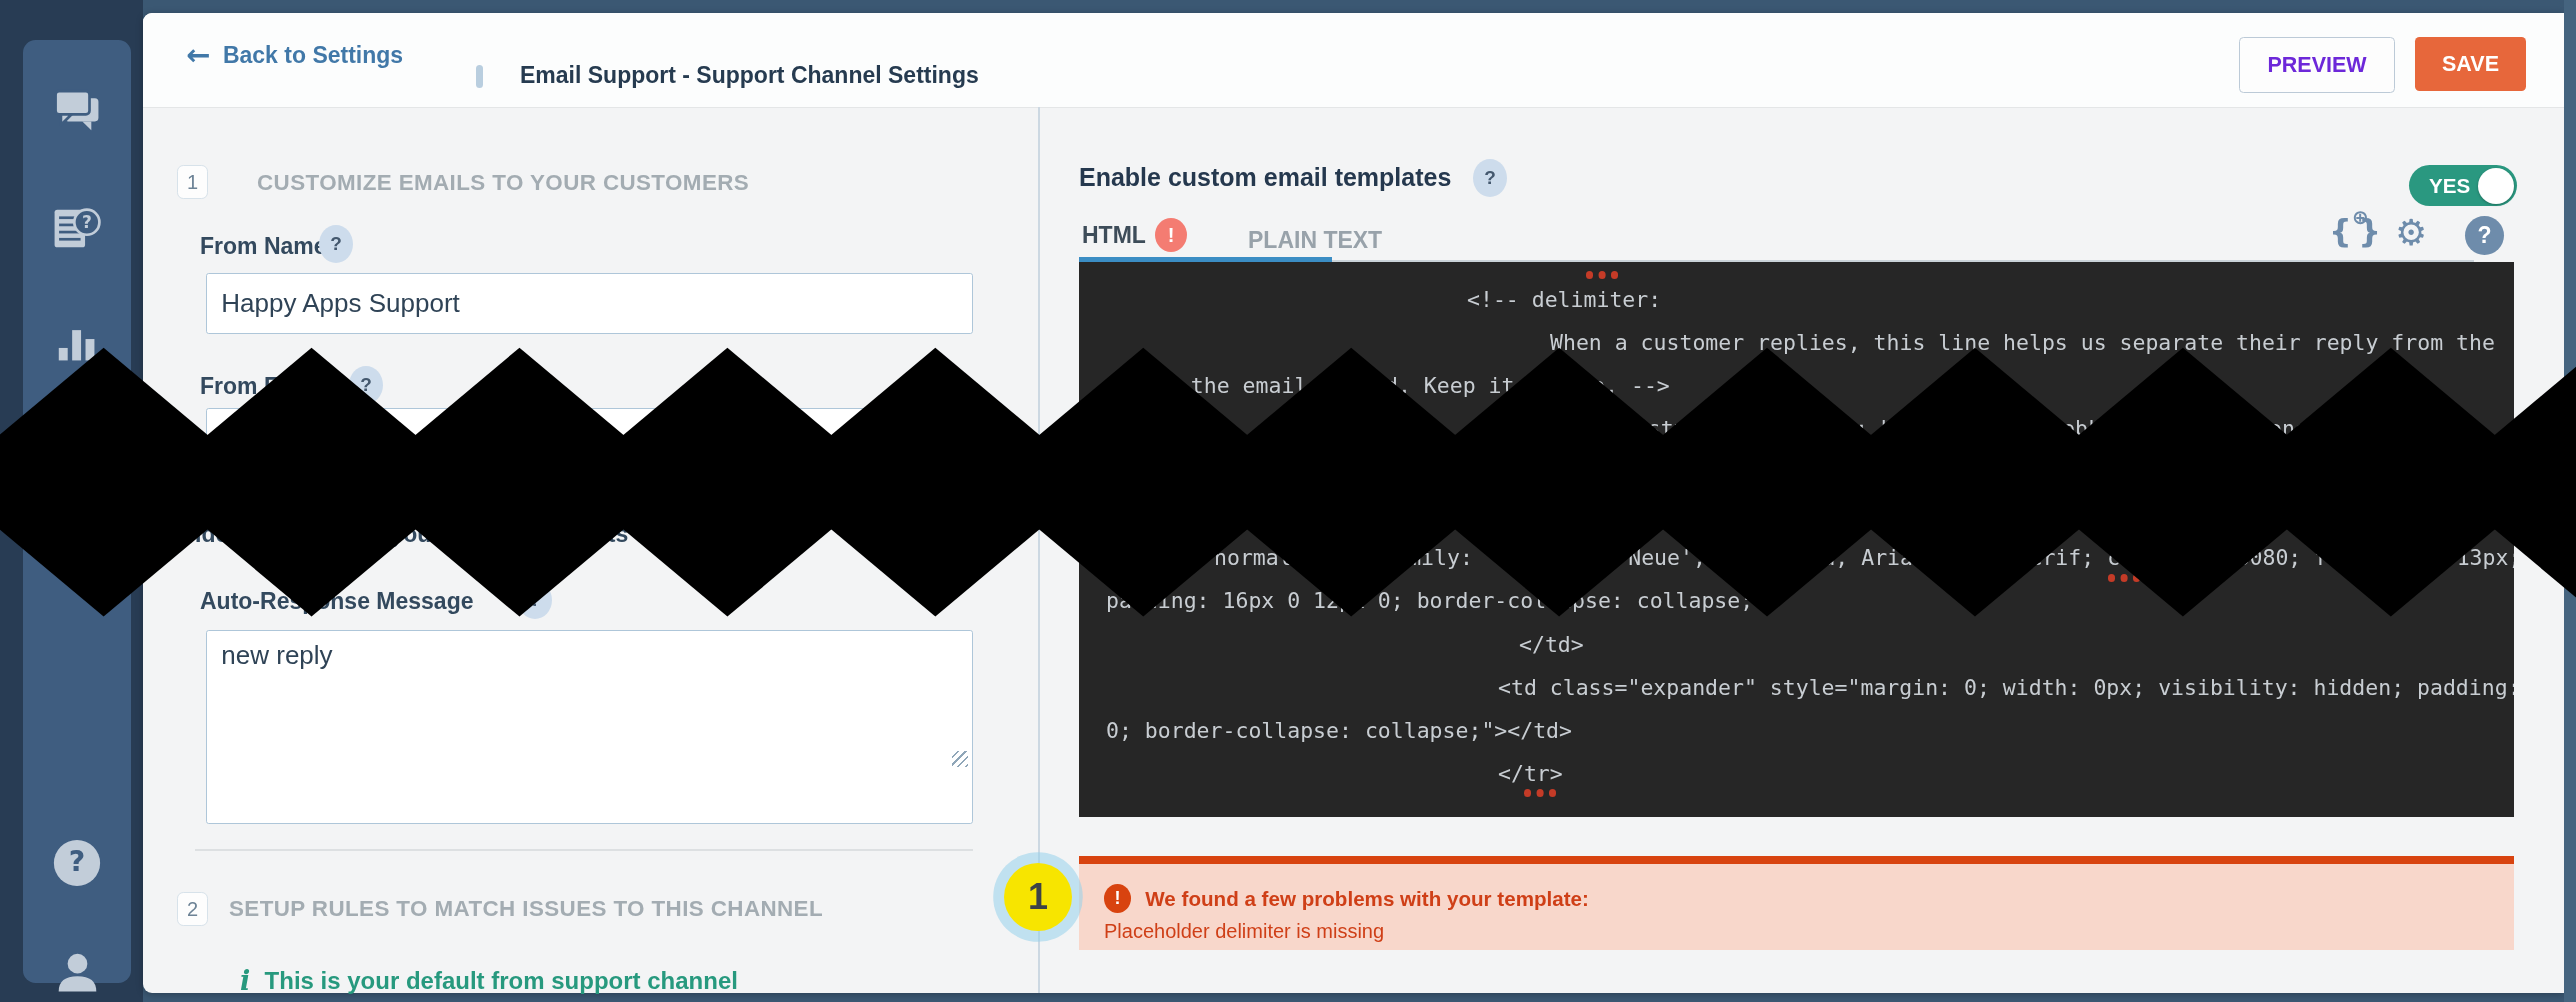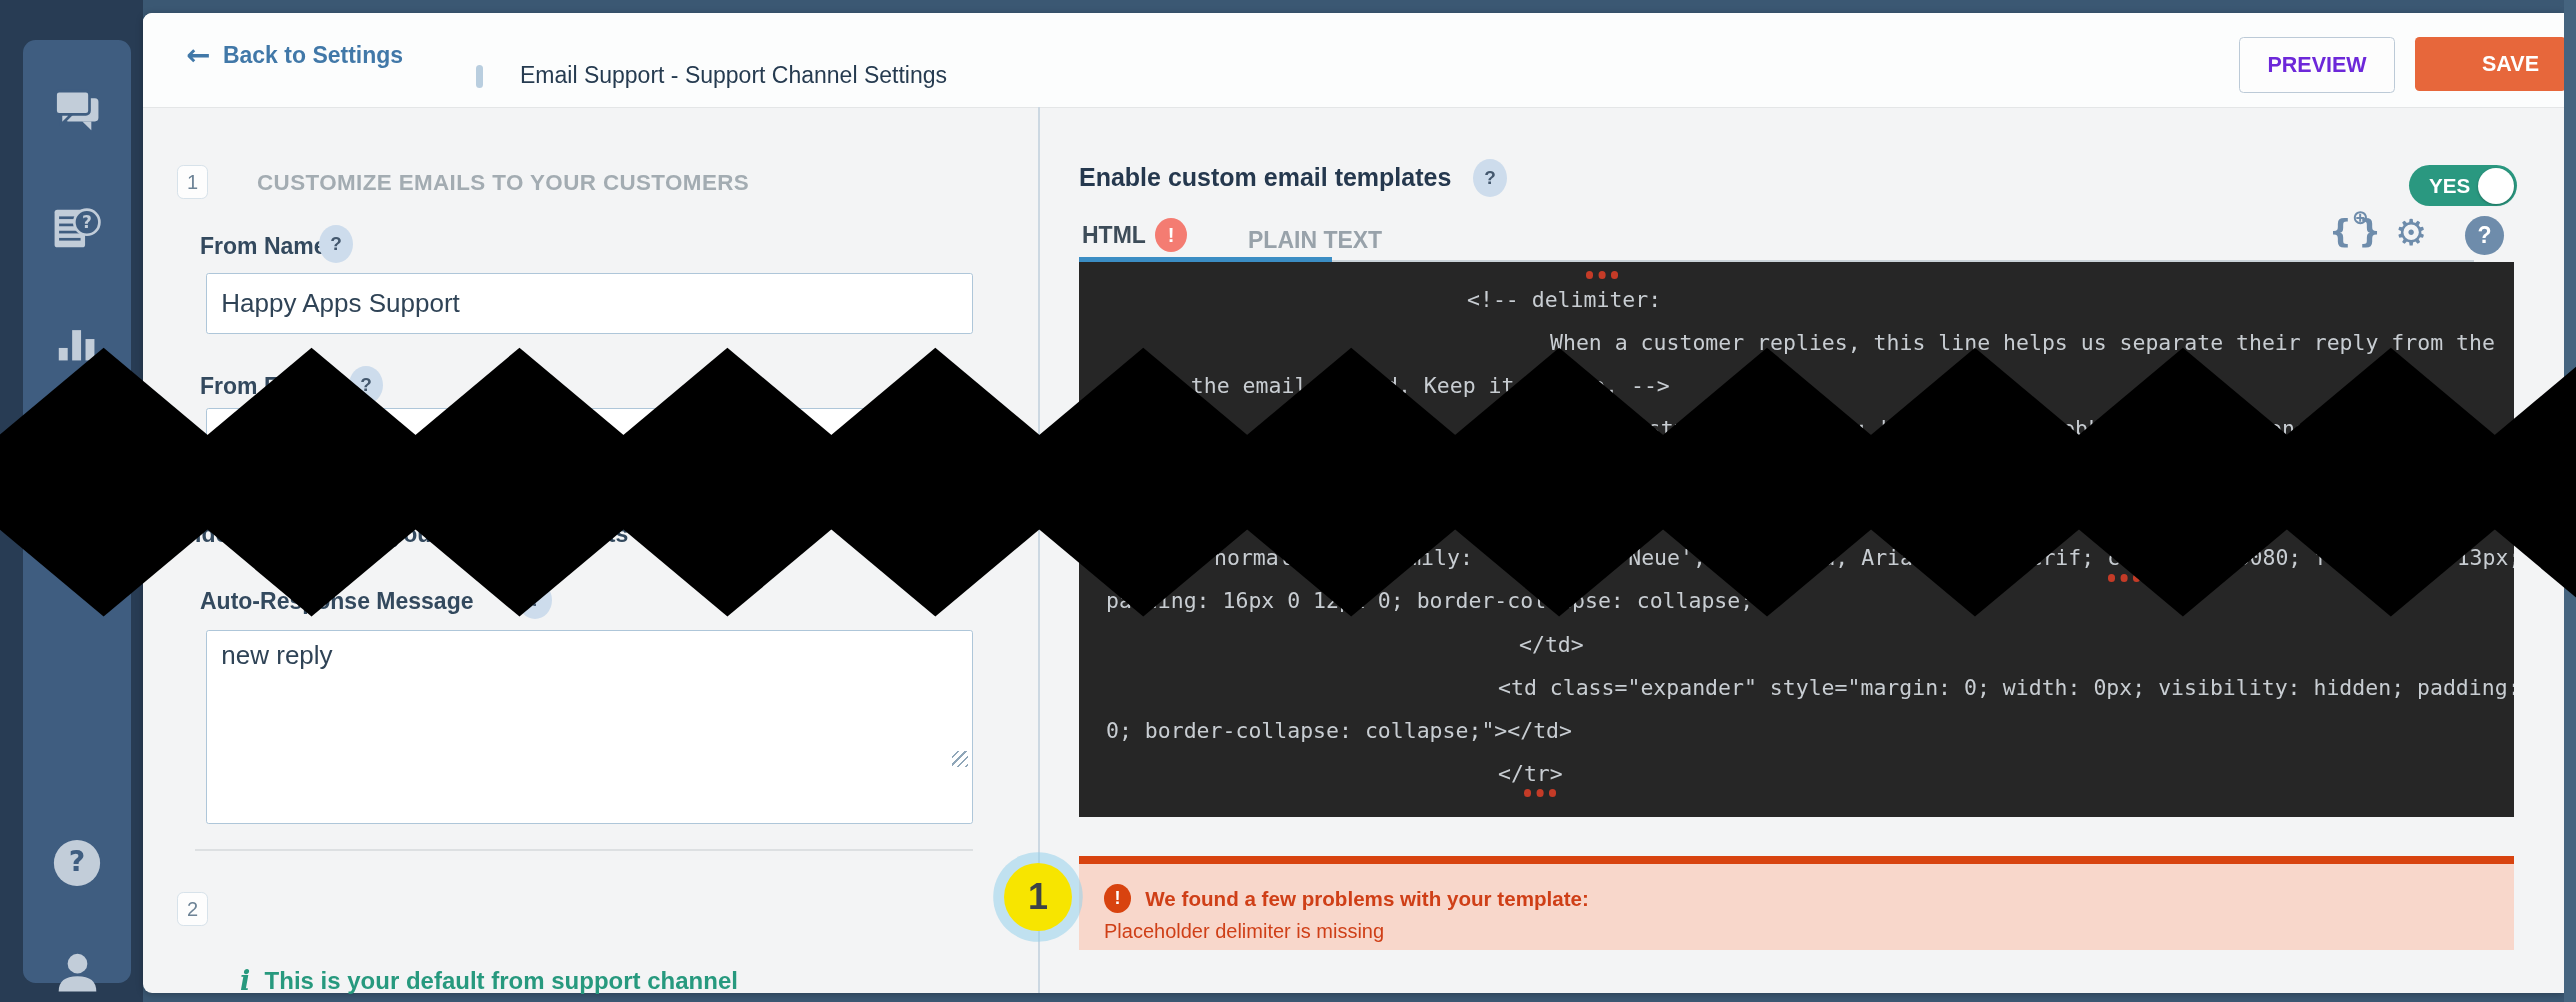--- a/index.html
+++ b/index.html
@@ -14,23 +14,23 @@
 
   
   #card{left:143px;top:13.4px;width:2421px;height:980px;background:#f3f4f5;border-radius:9px 0 0 9px;box-shadow:0 1.8px 7.2px rgba(0,0,0,.25);}
   #right-strip{left:2564px;top:0;width:11.7px;height:1002px;background:#45647f;}
 
   
   #topbar{left:0;top:0;width:2421px;height:94px;background:#fcfdfd;border-bottom:1.8px solid #e4e6e7;border-radius:9px 0 0 0;}
   #back-link{left:43px;top:29px;display:flex;align-items:center;gap:12.6px;color:#4178a8;font-weight:bold;font-size:23px;cursor:pointer;}
   #back-arrow{font-size:29px;line-height:23px;font-family:"DejaVu Sans",sans-serif;}
   #crumb-sep{left:333px;top:52px;width:7.2px;height:23px;background:#b9cedf;border-radius:3.6px;}
-  #page-title{left:377px;top:49px;font-size:23px;font-weight:normal;color:#263b50;}
+  #page-title{left:377px;top:49px;font-size:23px;font-weight:bold;color:#263b50;}
   #preview-btn{left:2096px;top:24px;width:154px;height:54px;background:#fdfdfd;border:1.8px solid #bccad7;border-radius:4.5px;color:#6d28d9;font-weight:bold;font-size:21.5px;display:flex;align-items:center;justify-content:center;cursor:pointer;}
-  #save-btn{left:2272px;top:24px;width:111px;height:54px;background:#e7673b;border:none;border-radius:4.5px;color:#ffffff;font-weight:bold;font-size:21.5px;display:flex;align-items:center;justify-content:center;cursor:pointer;padding-left:40px;}
+  #save-btn{left:2272px;top:24px;width:111px;height:54px;background:#e7673b;border:none;border-radius:4.5px;color:#ffffff;font-weight:bold;font-size:21.5px;display:flex;align-items:center;justify-content:center;cursor:pointer;}
 
   
   .numbox{position:absolute;width:29px;height:32px;background:#fdfdfd;border:1.8px solid #d7e2ea;border-radius:6.3px;color:#6d8396;font-size:20px;display:flex;align-items:center;justify-content:center;}
   .sec-title{position:absolute;font-size:22.4px;font-weight:bold;color:#a3acb2;letter-spacing:0.4px;}
   .fld-label{position:absolute;font-size:23px;font-weight:bold;color:#33495e;}
   .qbadge{position:absolute;width:34px;height:38px;background:#cddcec;border-radius:50%;color:#44586e;font-size:19px;font-weight:bold;display:flex;align-items:center;justify-content:center;cursor:pointer;}
   .tinput{position:absolute;background:#ffffff;border:1.8px solid #aec6d9;border-radius:2.7px;font-family:"Liberation Sans",sans-serif;font-size:26px;color:#2f4356;padding:0 14.3px;box-sizing:border-box;}
 
   
   #lp-divider{left:52px;top:836px;width:778px;height:1.8px;background:#dde0e2;}
@@ -157,20 +157,21 @@
     <div class="fld-label" style="left:57px;top:575px;">Auto-Response Message</div>
     <div class="qbadge" style="left:375px;top:568px;">?</div>
     <div class="abs" id="ta-wrap">
       <textarea id="auto-response-ta" style="">new reply</textarea>
       <div id="ta-handle"></div>
     </div>
 
     <div class="abs" id="lp-divider"></div>
 
     <div class="numbox" style="left:34px;top:879px;">2</div>
+    <div class="sec-title" style="left:86px;top:883px;">SETUP RULES TO MATCH ISSUES TO THIS CHANNEL</div>
 
     <div class="abs" id="default-note">
       <span id="info-i">i</span>
       <span id="default-note-text">This is your default from support channel</span>
     </div>
 
     <div class="abs" id="v-divider"></div>
 
     <div class="abs" id="rp-heading">Enable custom email templates</div>
     <div class="qbadge" style="left:1330px;top:146px;">?</div>

